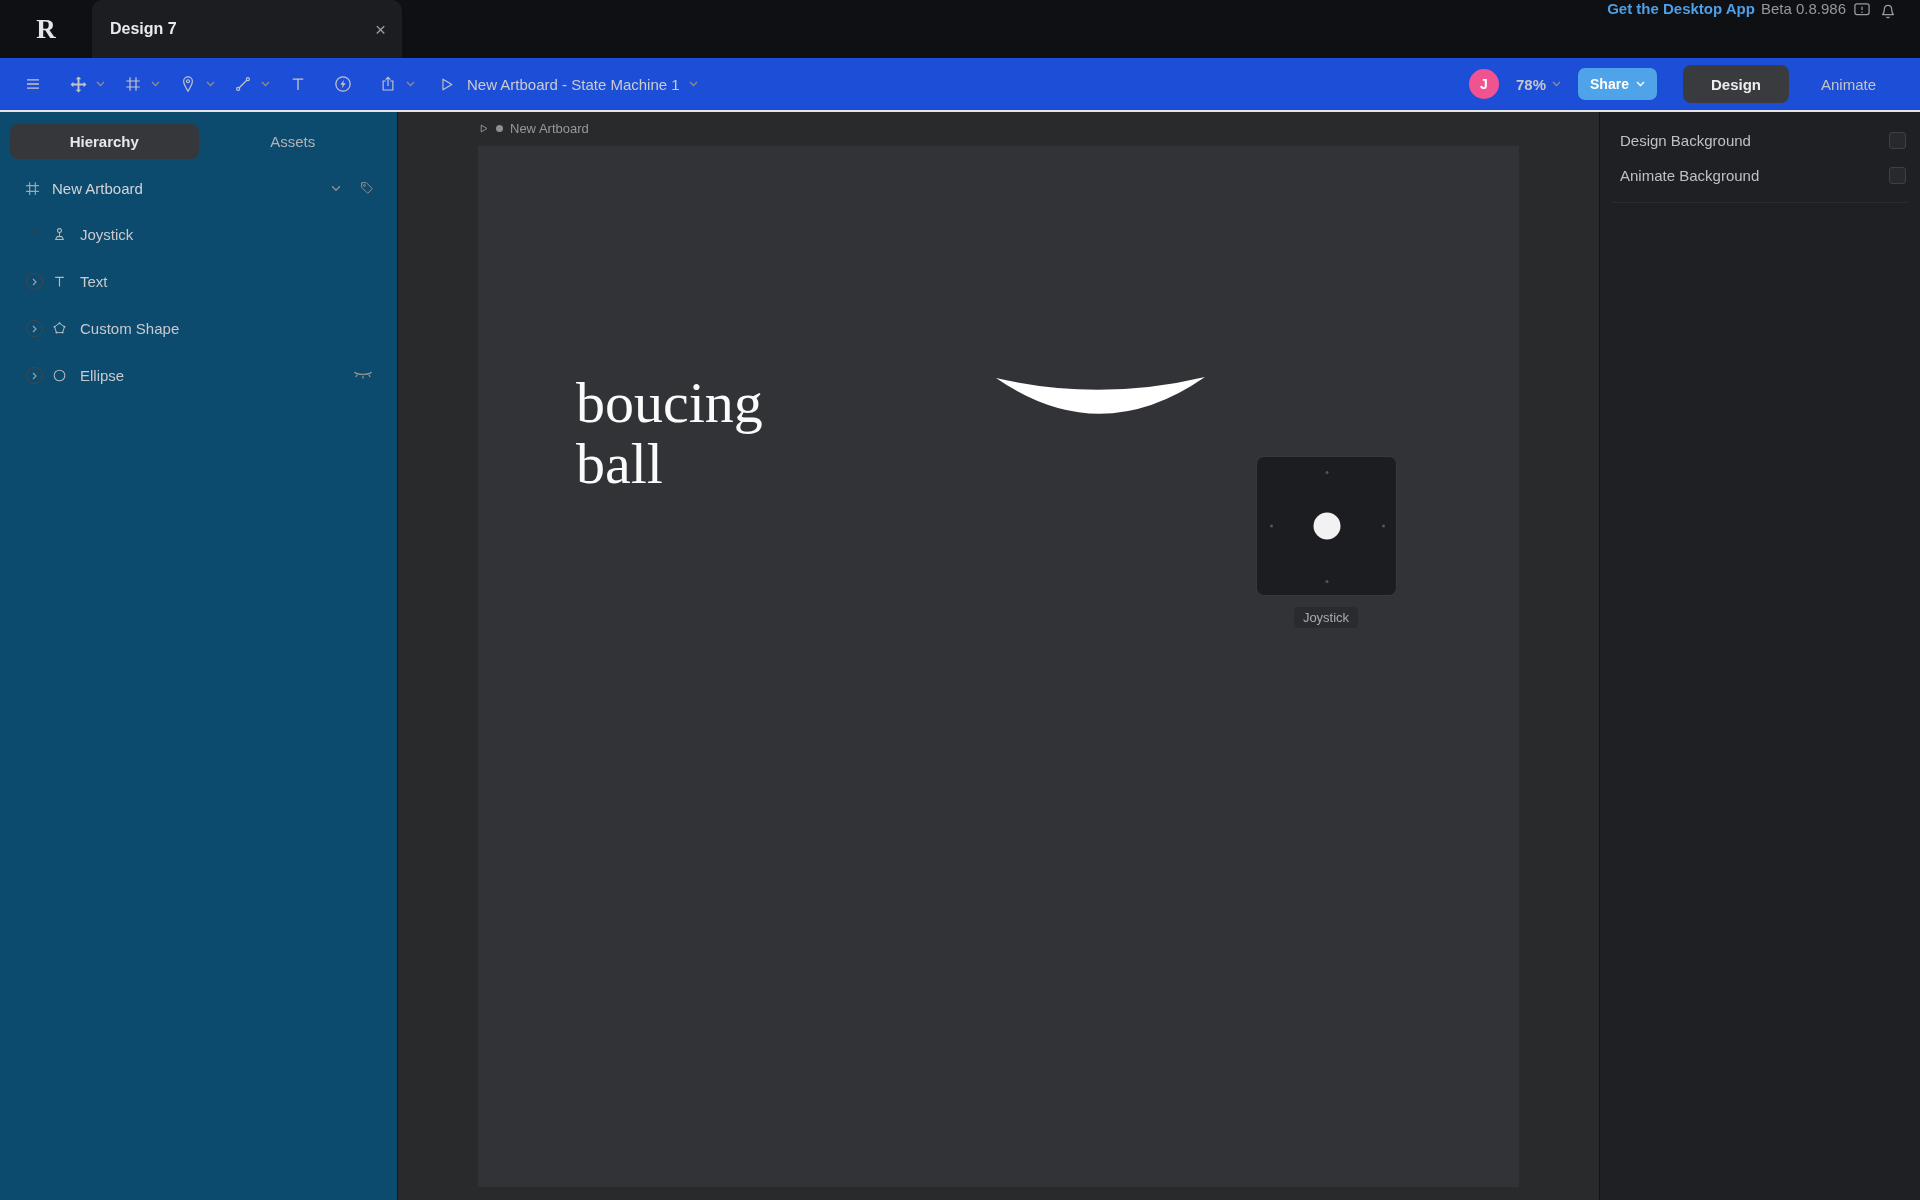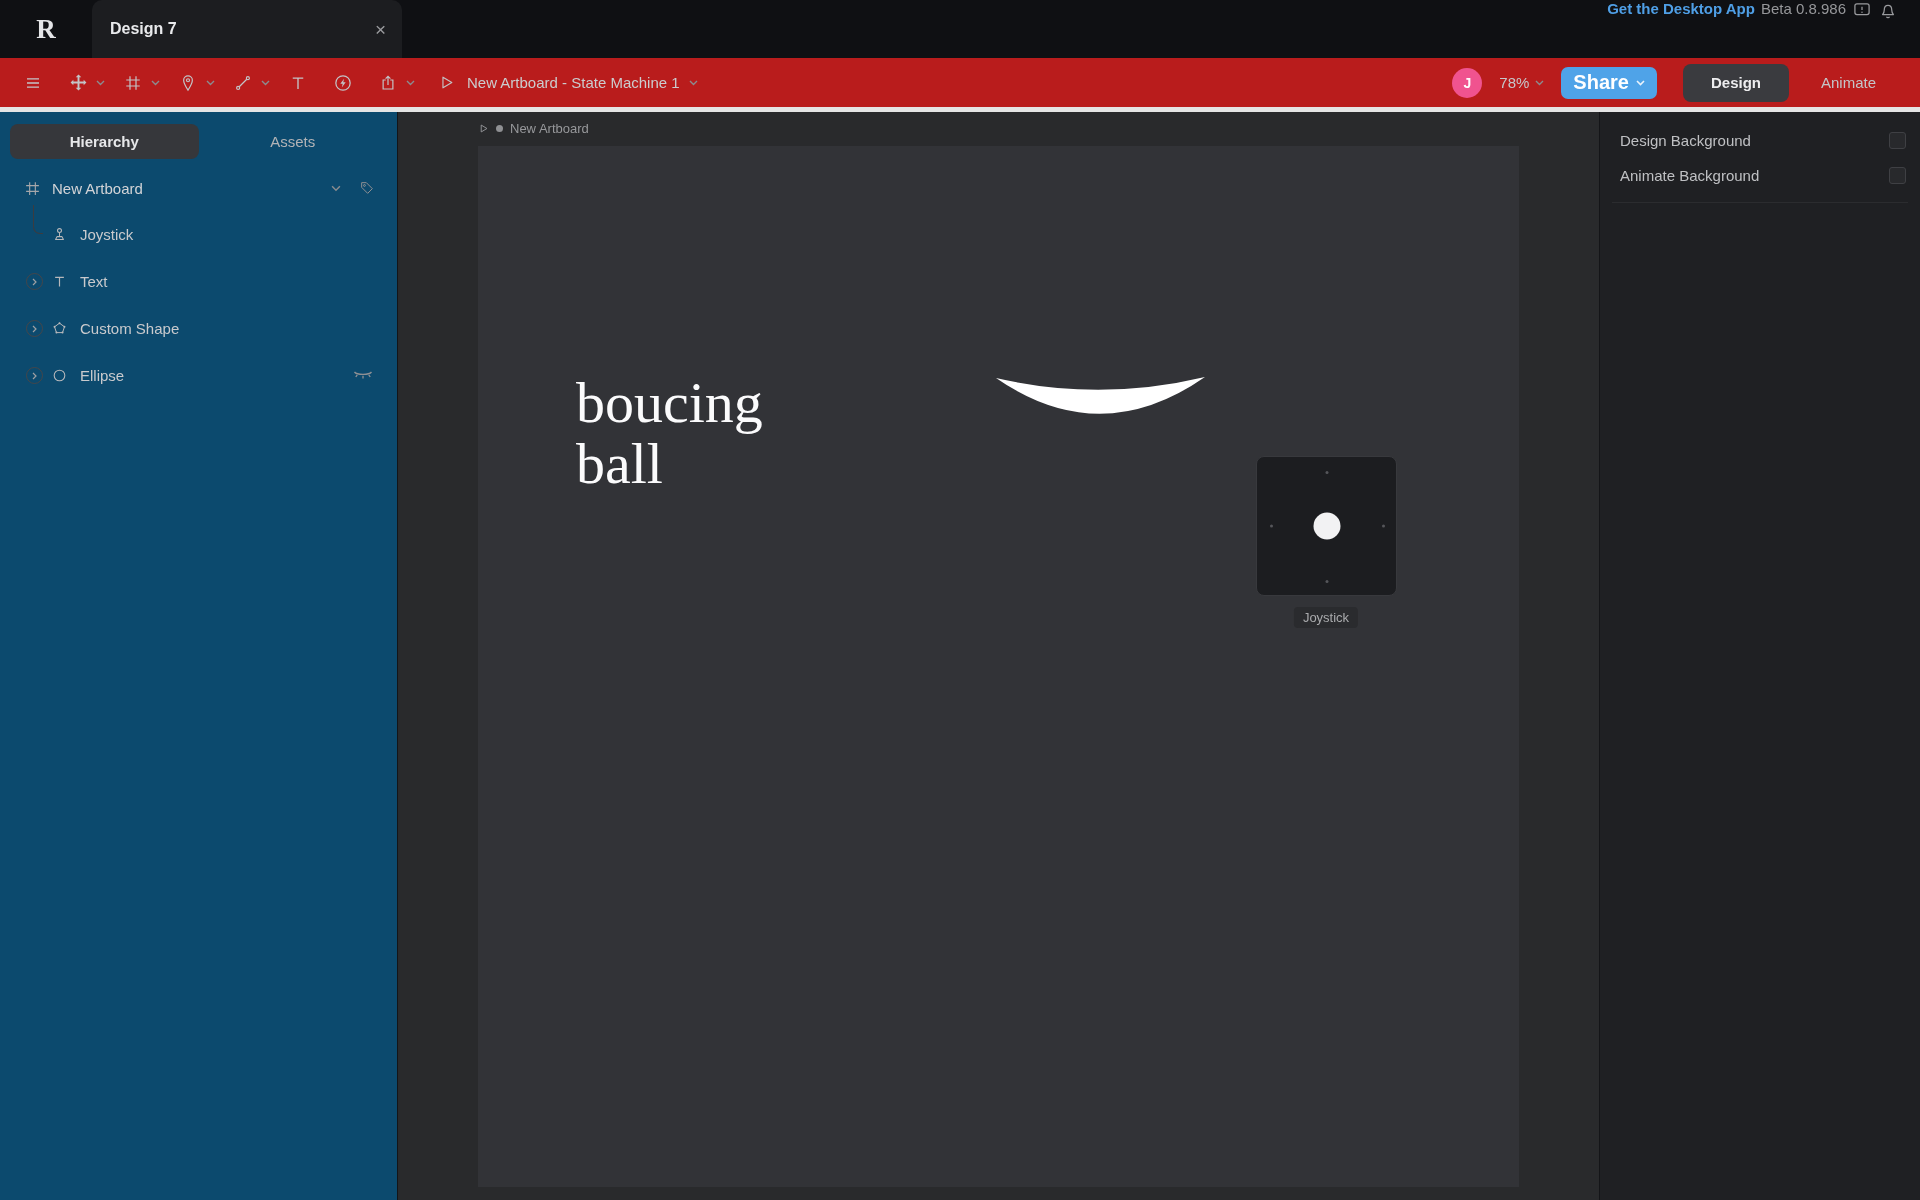--- a/index.html
+++ b/index.html
@@ -16,31 +16,31 @@
           font-family:"Liberation Serif", serif; font-size:27px; font-weight:bold; color:#e4e5e7; }
   .tab { width:310px; background:#1c1d20; border-radius:10px 10px 0 0; display:flex; align-items:center; padding:0 16px 0 18px; }
   .tab-title { font-size:16px; font-weight:700; color:#e9eaec; }
   .tab-close { margin-left:auto; font-size:19px; color:#9a9b9e; line-height:1; }
   .tabbar-right { margin-left:auto; display:flex; gap:6px; padding-right:22px; }
   .desktop-link { color:#4f9fe6; font-size:15px; font-weight:600; text-decoration:none; }
   .beta { color:#96979a; font-size:15px; }
   .tb-icon { color:#9a9b9e; display:flex; }
 
   
-  .toolbar { height:54px; background:#b91c1c; display:flex; align-items:center; padding:0 16px; border-bottom:5px solid #e5e5e5; flex:none; }
+  .toolbar { height:54px; background:#1d4ed8; display:flex; align-items:center; padding:0 16px; border-bottom:2px solid #e5e5e5; flex:none; }
   .icon-btn { width:34px; height:34px; display:flex; align-items:center; justify-content:center; color:#c3c4c7; border-radius:6px; }
   .tool-group { display:flex; align-items:center; margin-left:11px; }
   .chev { color:#8b8c8f; margin-left:1px; display:flex; }
   .playback { display:flex; align-items:center; margin-left:14px; }
   .selector { display:flex; align-items:center; gap:8px; color:#cbccce; font-size:15px; margin-left:4px; }
   .toolbar-right { margin-left:auto; display:flex; align-items:center; }
   .avatar { width:30px; height:30px; border-radius:50%; background:#f0538f; color:#fff; font-size:14px; font-weight:700;
             display:flex; align-items:center; justify-content:center; }
-  .zoom { display:flex; align-items:center; gap:5px; color:#c6c7ca; font-size:15px; margin-left:17px; }
-  .share-btn { margin-left:17px; background:#4fa3e8; color:#fff; font-size:20px; font-weight:700; border-radius:7px;
+  .zoom { display:flex; align-items:center; gap:5px; color:#c6c7ca; font-size:15px; margin-left:17px;font-weight:bold; }
+  .share-btn { margin-left:17px; background:#4fa3e8; color:#fff; font-size:14px; font-weight:700; border-radius:7px;
                height:32px; padding:0 12px; display:flex; align-items:center; gap:6px; }
   .share-btn .chev { color:#eaf3fb; }
   .segmented { display:flex; align-items:center; margin-left:26px; gap:4px; }
   .seg { height:38px; padding:0 28px; border-radius:8px; display:flex; align-items:center; font-size:15px; color:#c4c5c8; }
   .seg.active { background:#3a3b3f; color:#ededef; font-weight:600; }
 
   
   .main { flex:1; display:flex; min-height:0; }
   .left-panel  { width:398px; background:#0c4a6e; border-right:1px solid #141518; position:relative; flex:none; }
   .right-panel { width:321px; background:#1f2023; border-left:1px solid #141518; flex:none; }

